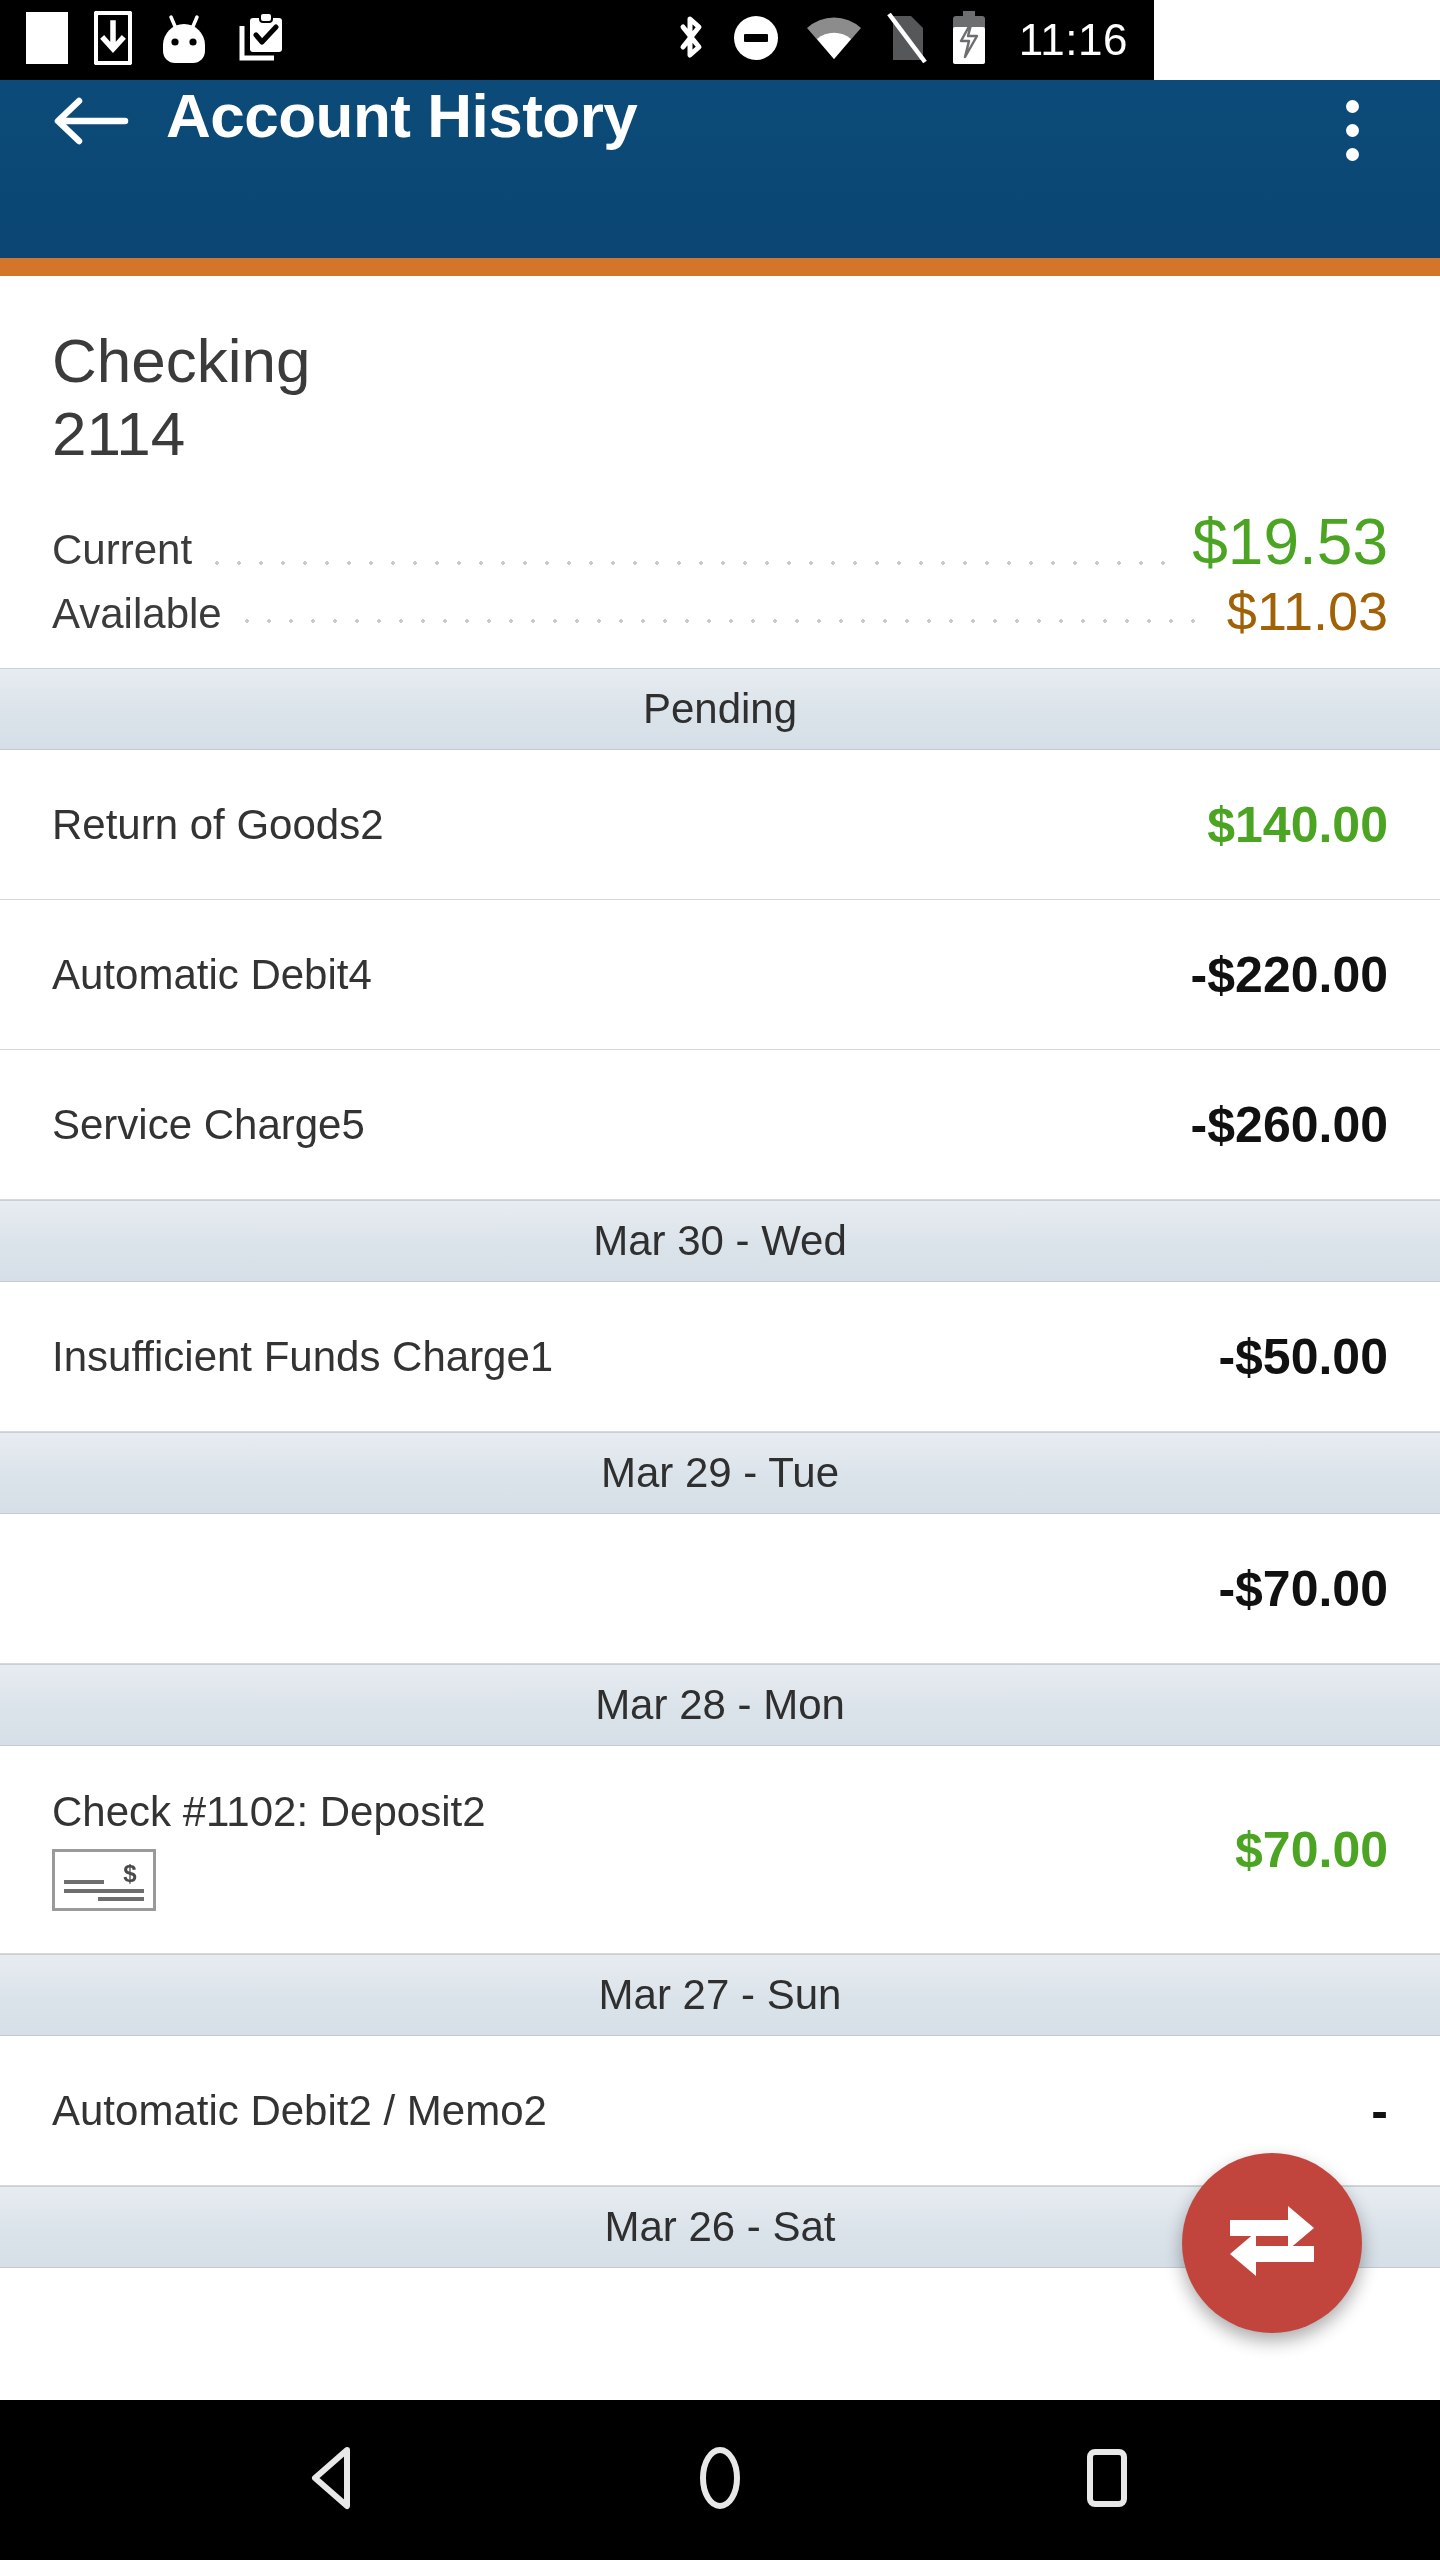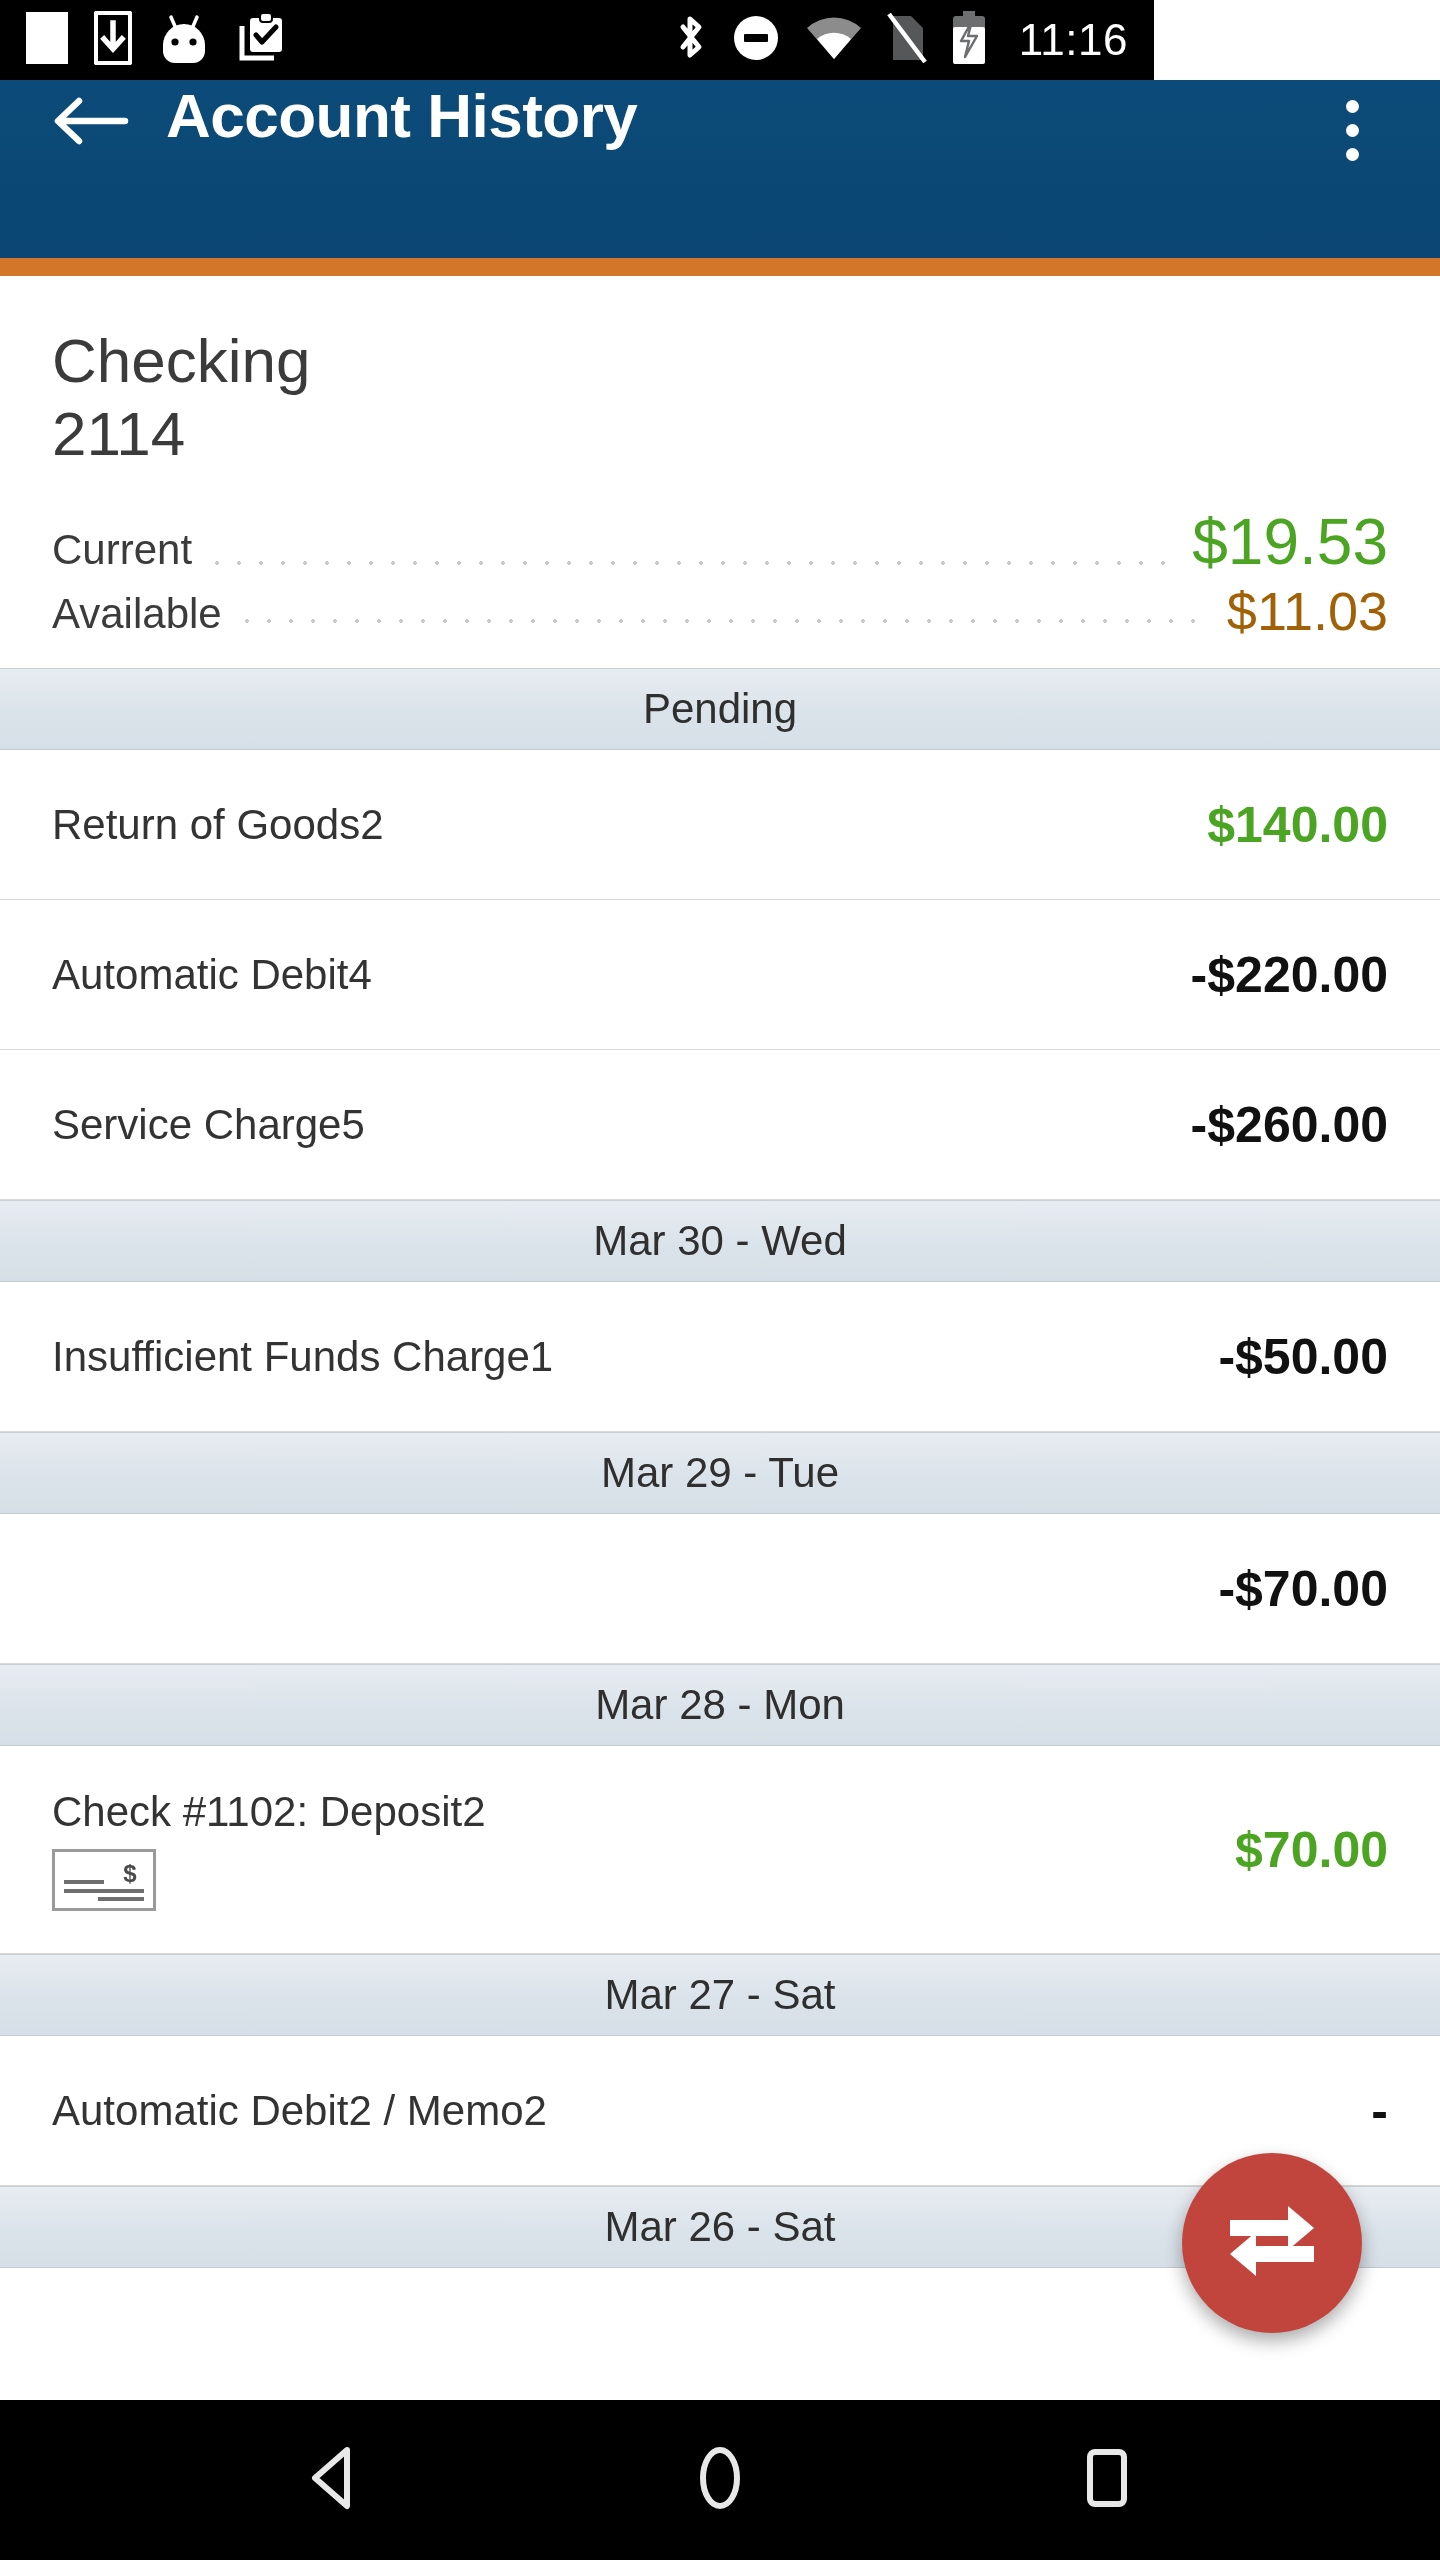--- a/index.html
+++ b/index.html
@@ -279,21 +279,21 @@
             <line x1="12" y1="42" x2="92" y2="42" stroke="#6e6e6e" stroke-width="4"></line>
             <line x1="46" y1="50" x2="92" y2="50" stroke="#6e6e6e" stroke-width="4"></line>
             <text x="78" y="33" font-family="'Liberation Sans', sans-serif" font-size="24" font-weight="bold" fill="#4a4a4a" text-anchor="middle">$</text>
           </svg>
         </span>
       </div>
       <span class="txn-amt pos">$70.00</span>
     </div>
 
     <div class="sec-head">
-      <span class="sec-head-txt">Mar 27 - Sat</span>
+      <span class="sec-head-txt">Mar 27 - Sun</span>
     </div>
     <div class="txn">
       <div class="txn-left">
         <span class="txn-desc">Automatic Debit2 / Memo2</span>
       </div>
       <span class="txn-amt">-</span>
     </div>
 
     <div class="sec-head">
       <span class="sec-head-txt">Mar 26 - Sat</span>

